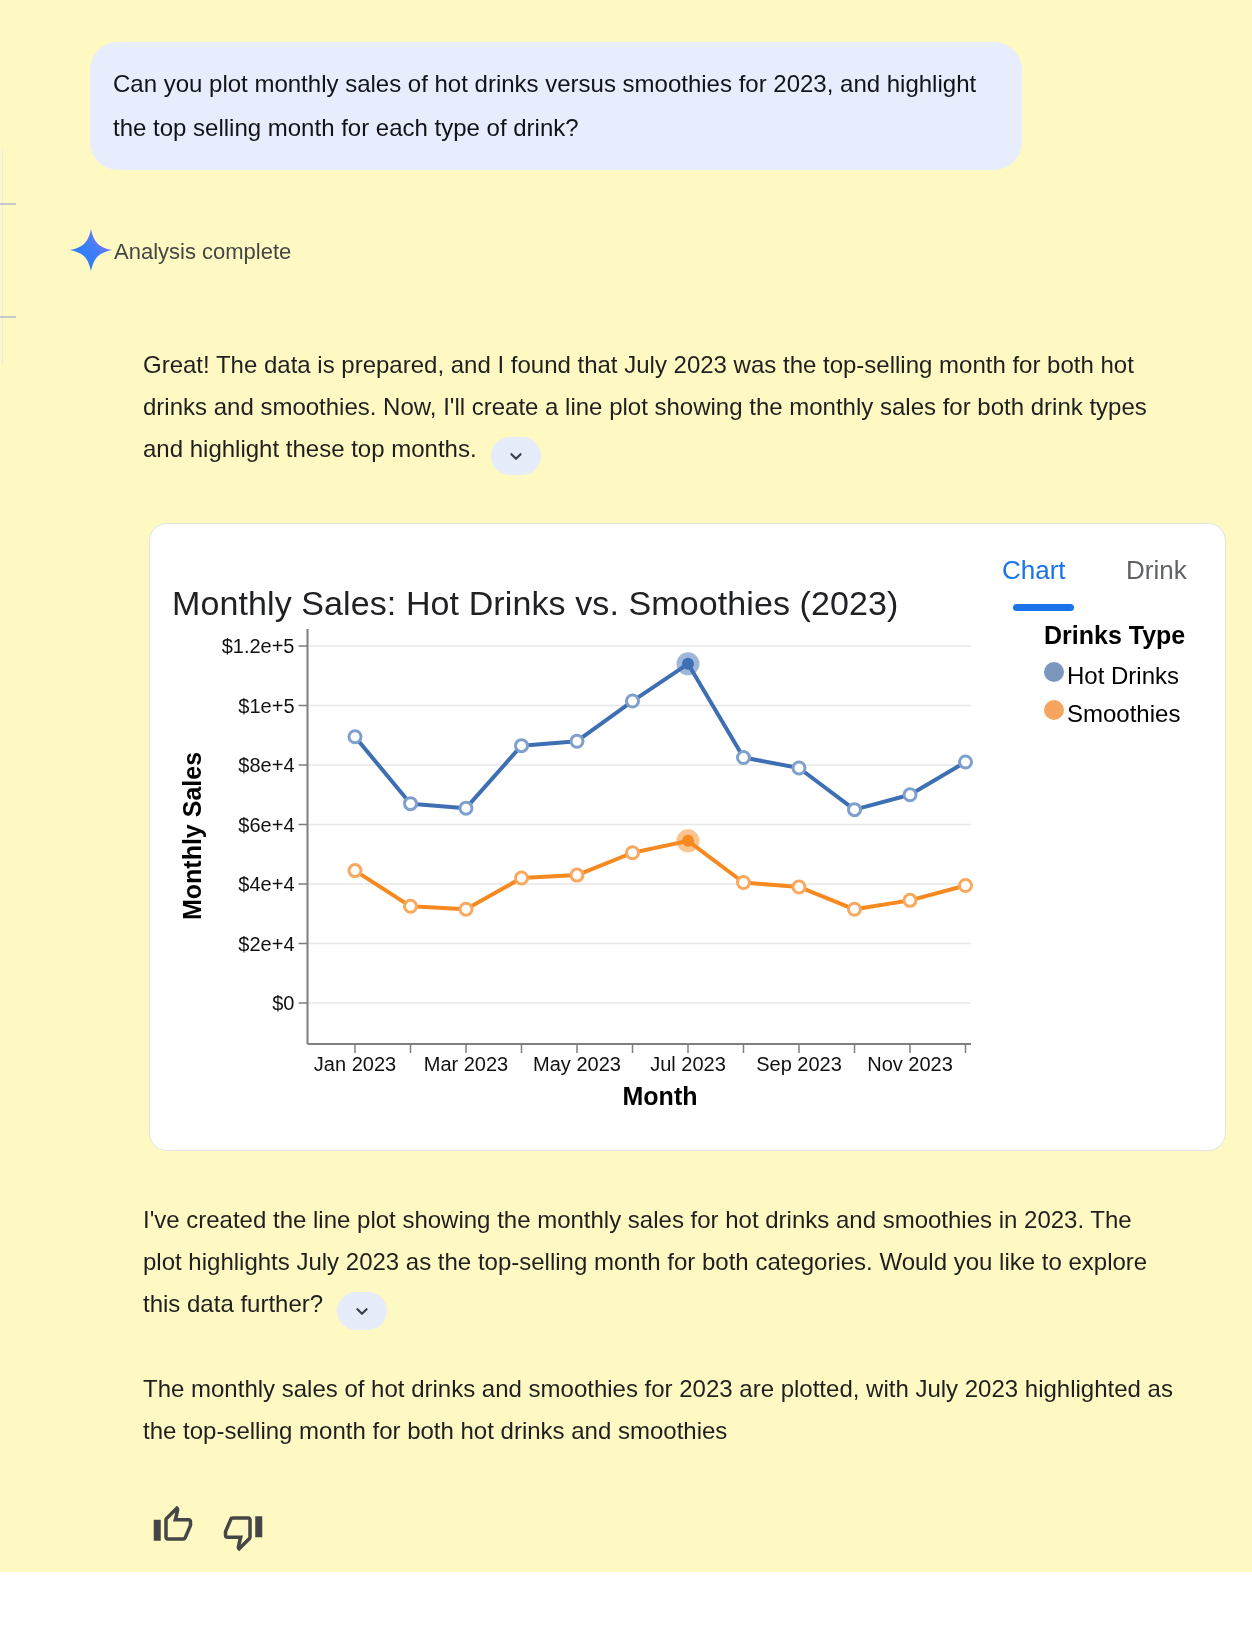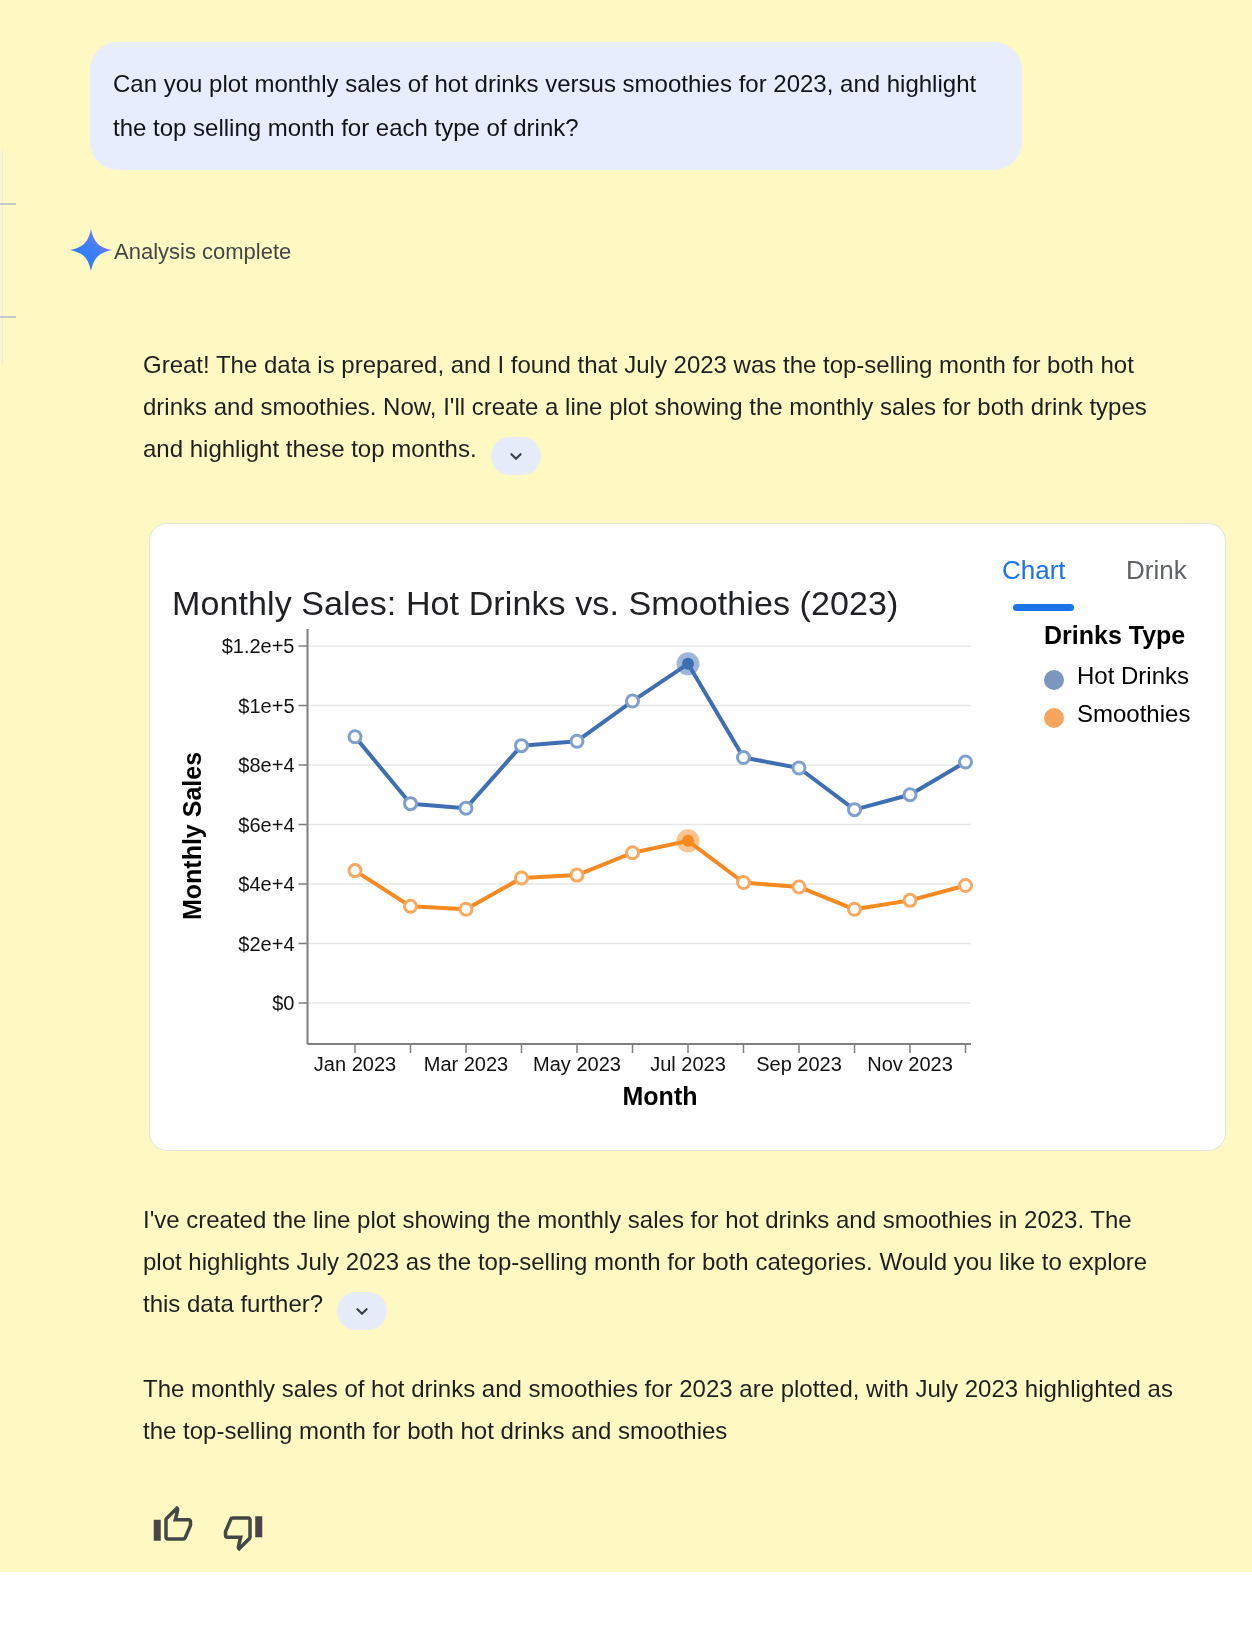--- a/index.html
+++ b/index.html
@@ -31,21 +31,21 @@
   .card{position:absolute;left:149px;top:523px;width:1077px;height:628px;background:#fff;
         border:1px solid #e2e3e6;border-radius:18px;box-sizing:border-box;}
   .card-title{position:absolute;left:22px;top:24px;font-size:34px;font-weight:400;color:#202124;letter-spacing:.1px;margin-top:36px;}
   .tab{position:absolute;top:31px;font-size:26px;font-weight:500;text-align:left;background:none;border:none;cursor:pointer;padding:0;}
   .tab-chart{left:852px;width:82px;color:#1a73e8;}
   .tab-table{left:976px;width:84px;color:#5f6368;}
   .tab-underline{position:absolute;left:863px;top:80px;width:61px;height:7px;border-radius:3.5px;background:#1a73e8;}
 
   .legend{position:absolute;left:894px;top:97px;}
   .legend-title{font-size:25px;font-weight:700;color:#000;margin-bottom:12px;}
-  .legend-item{display:flex;align-items:flex-end;gap:13px;margin-top:10px;}
+  .legend-item{display:flex;align-items:flex-start;gap:3px;margin-top:10px;}
   .ldot{width:20px;height:20px;border-radius:50%;flex:0 0 auto;}
   .llabel{font-size:24px;color:#000;}
 
   .plot-svg{position:absolute;left:0;top:0;pointer-events:none;}
   .tick{font-family:"Liberation Sans","DejaVu Sans",sans-serif;font-size:20px;fill:#111;}
   .axis-title{font-family:"Liberation Sans","DejaVu Sans",sans-serif;font-size:25px;font-weight:bold;fill:#000;}
 
   
   .feedback{position:absolute;left:152px;top:1496px;display:flex;gap:24px;}
   .icon-btn{background:none;border:none;padding:0;cursor:pointer;width:46px;height:58px;}

